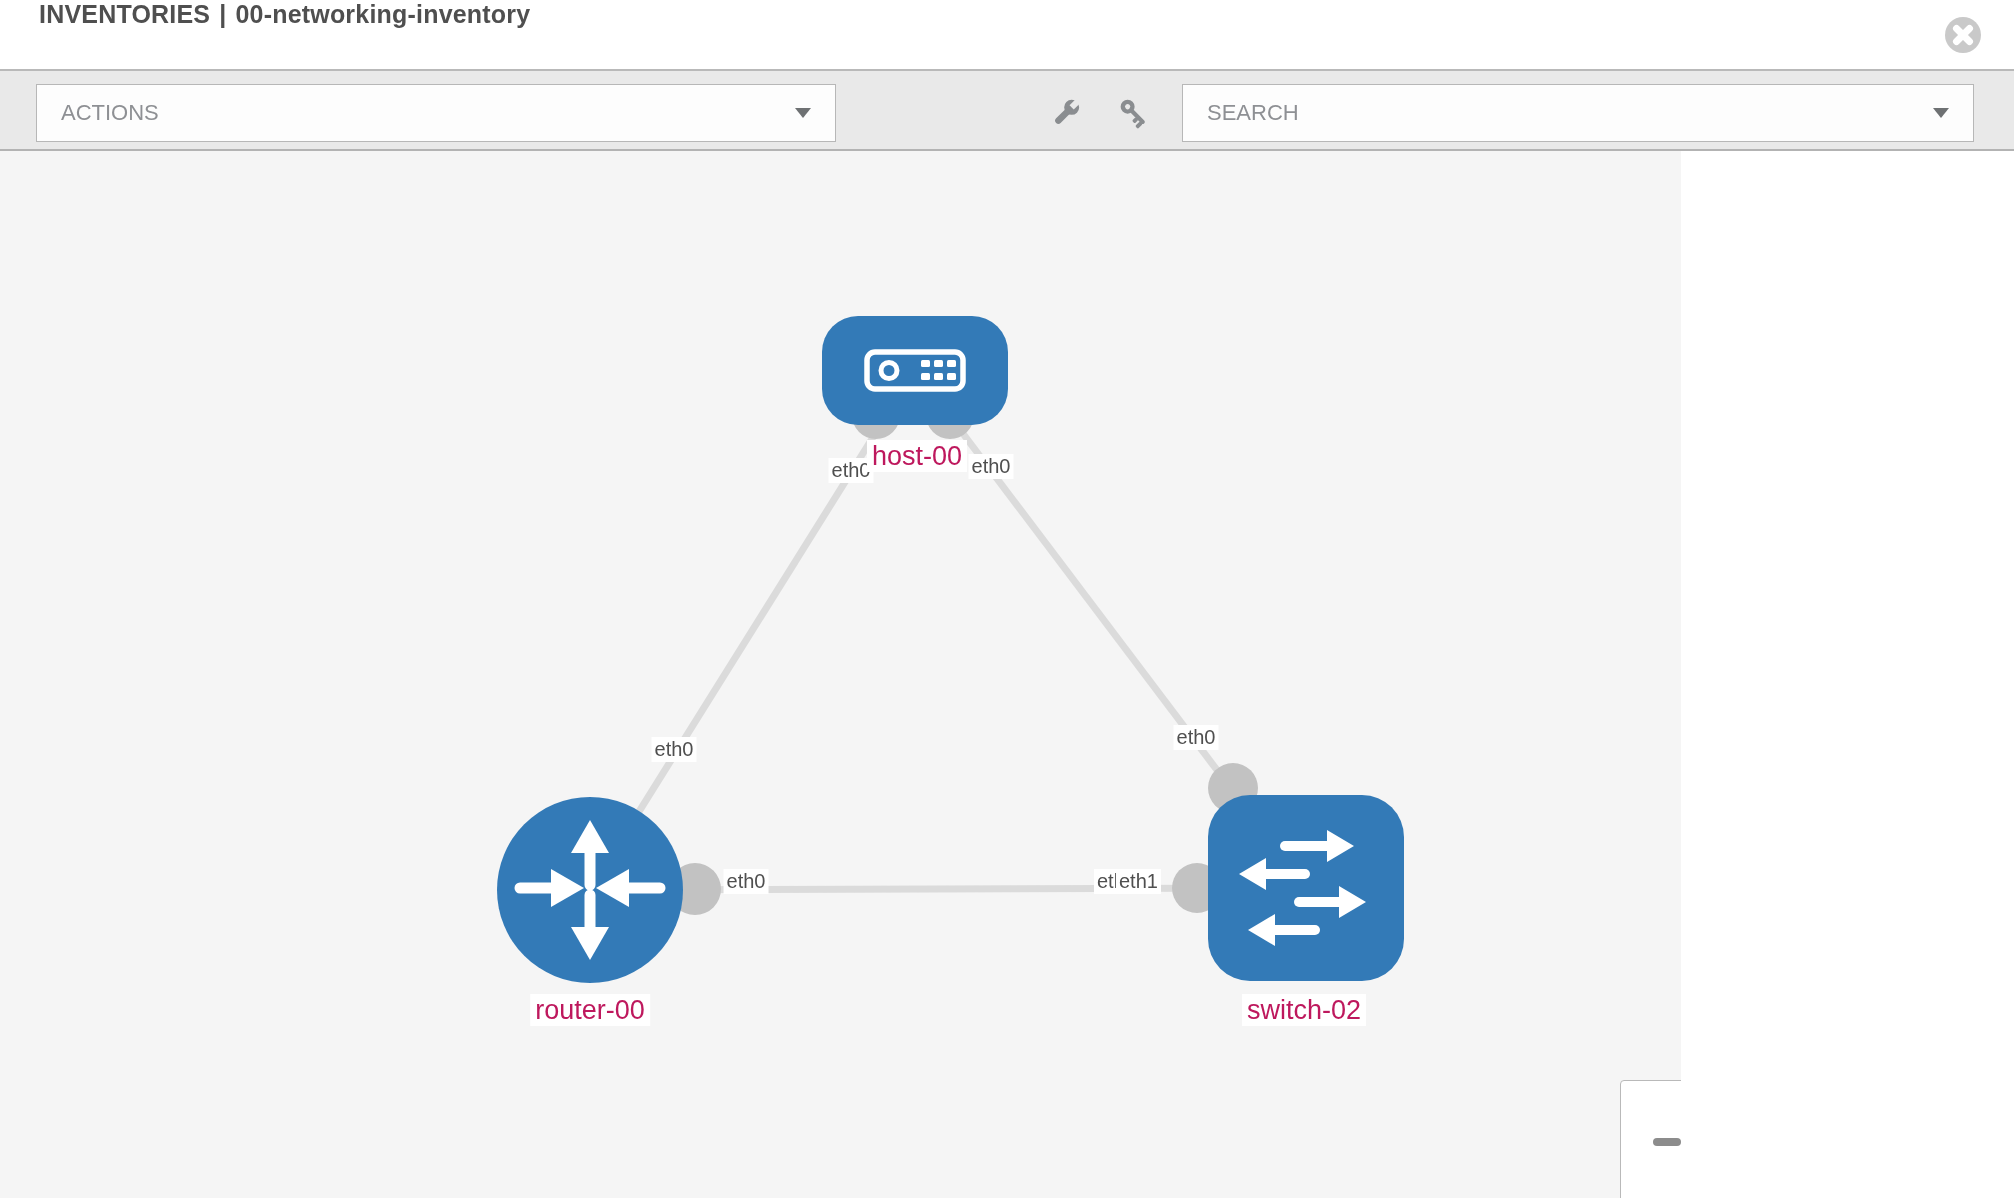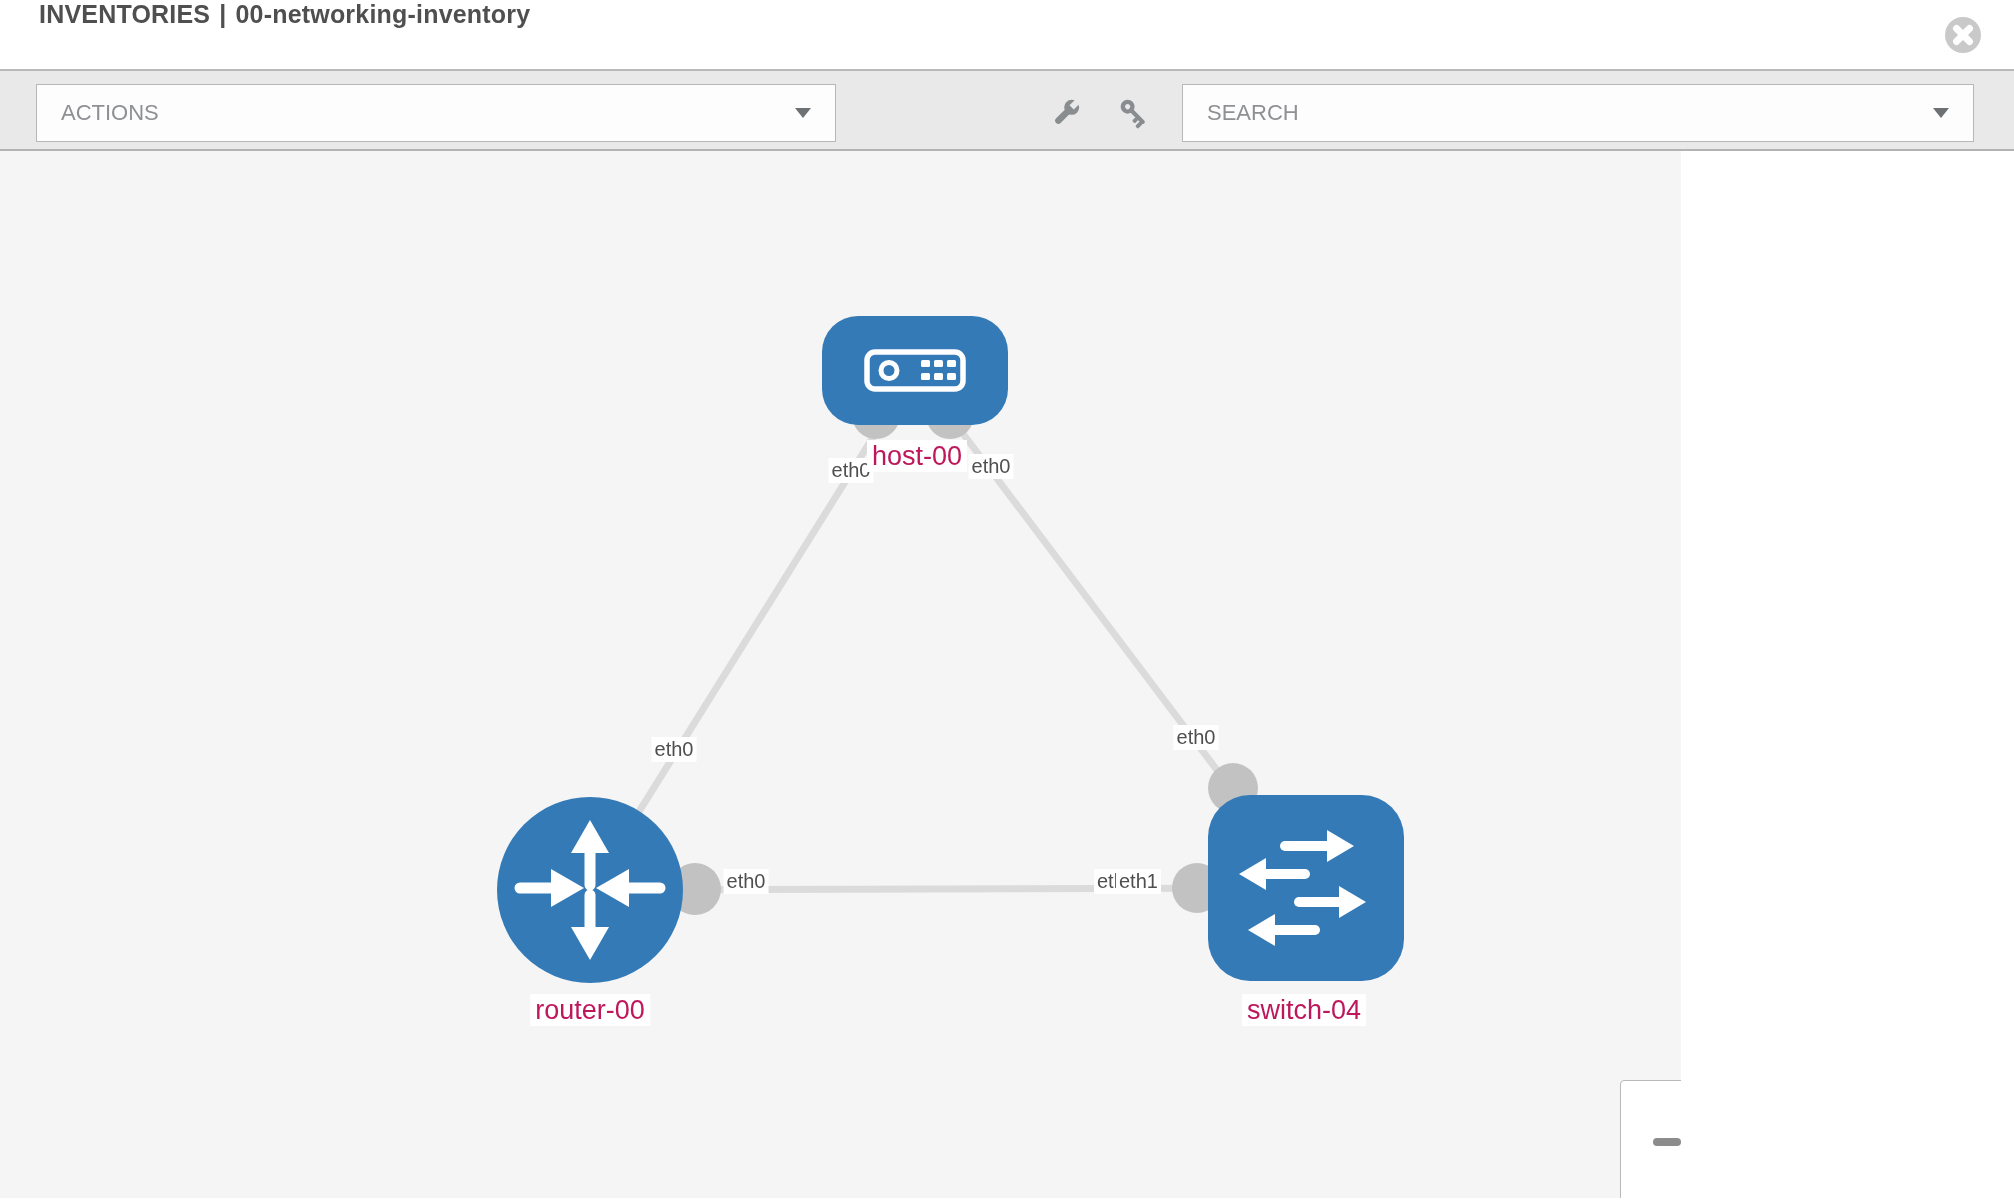--- a/index.html
+++ b/index.html
@@ -177,21 +177,21 @@
     <div class="ilabel ctr" style="left:851px; top:307px;">eth0</div>
     <div class="ilabel ctr" style="left:991px; top:303px;">eth0</div>
     <div class="ilabel ctr" style="left:674px; top:586px;">eth0</div>
     <div class="ilabel ctr" style="left:1196px; top:574px;">eth0</div>
     <div class="ilabel ctr" style="left:746px; top:718px;">eth0</div>
     <div class="ilabel" style="left:1094px; top:718px;">eth0</div>
     <div class="ilabel" style="left:1116px; top:718px;">eth1</div>
 
     <div class="nlabel" style="left:917px; top:289px;">host-00</div>
     <div class="nlabel" style="left:590px; top:843px;">router-00</div>
-    <div class="nlabel" style="left:1304px; top:843px;">switch-04</div>
+    <div class="nlabel" style="left:1304px; top:843px;">switch-02</div>
 
     <div class="zoom-panel">
       <div class="zoom-level">130%</div>
       <button class="zoom-minus"><span></span></button>
       <div class="zoom-track">
         <div class="zoom-thumb"></div>
       </div>
       <button class="zoom-plus">
         <span class="h"></span>
         <span class="v"></span>

